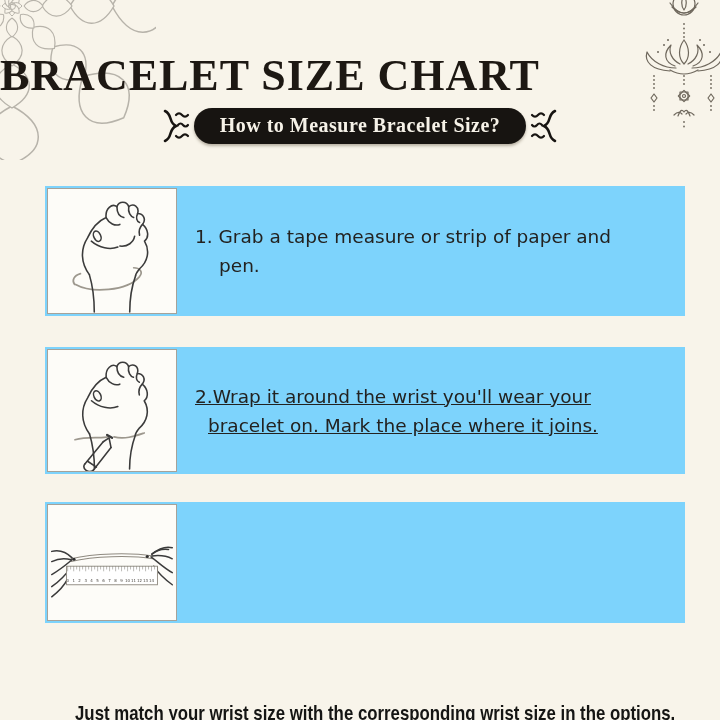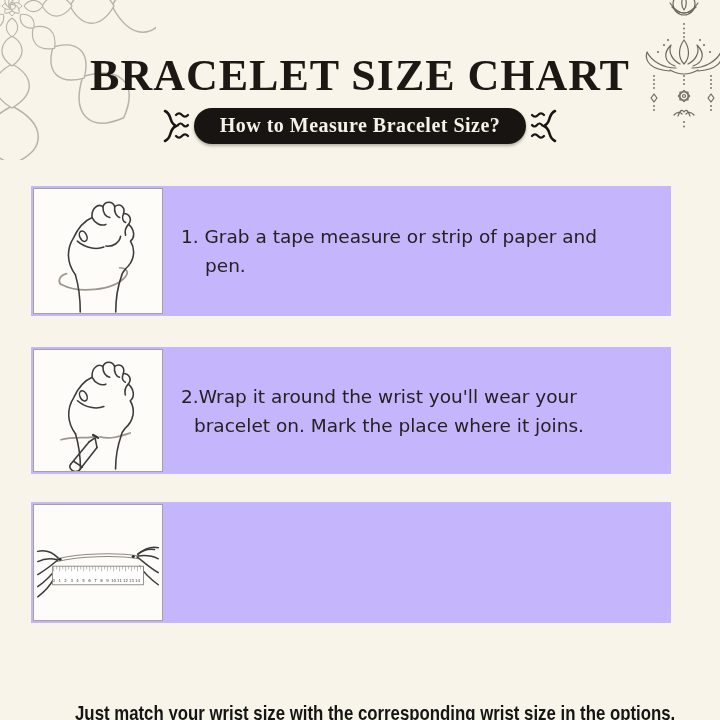--- a/index.html
+++ b/index.html
@@ -6,59 +6,59 @@
   body{
     width:720px;height:720px;position:relative;overflow:hidden;
     background:#f8f4ea;
     font-family:"DejaVu Sans", sans-serif;
   }
   
   .mandala{position:absolute;left:-14px;top:-10px;width:170px;height:170px;}
   .lotus-pendant{position:absolute;left:630px;top:0;width:90px;height:150px;}
   
   .title{
-    position:absolute;top:54px;left:0;width:720px;text-align:center;
+    position:absolute;top:54px;left:0;width:720px;text-align:left;
     font-family:"Liberation Serif", serif;font-weight:700;
     font-size:44px;line-height:44px;letter-spacing:1px;color:#1d1813;margin:0;
   }
   .subtitle-row{
     position:absolute;top:106px;left:0;width:720px;height:40px;
     display:flex;align-items:center;justify-content:center;gap:4px;
   }
   .pill{
     background:#171411;color:#f6f2e8;
     font-family:"Liberation Serif", serif;font-weight:700;font-size:20px;
     padding:6px 26px 7px 26px;border-radius:18px;
     box-shadow:0 2px 3px rgba(60,50,30,.35);
     letter-spacing:.5px;white-space:nowrap;
   }
   .flourish{width:34px;height:36px;}
   .flourish.flip{transform:scaleX(-1);}
   
   .step-box{
-    position:absolute;left:31px;width:640px;background:#c4b5fd;
+    position:absolute;left:45px;width:640px;background:#7dd3fc;
     display:flex;align-items:stretch;
   }
   .step-box.b1{top:186px;height:130px;}
   .step-box.b2{top:347px;height:127px;}
   .step-box.b3{top:502px;height:121px;}
   .step-image{
     flex:none;width:130px;margin:2px;background:#fdfcf8;
     border:1px solid #a6a299;box-sizing:border-box;
   }
   .step-image svg{width:100%;height:100%;display:block;}
   .step-text{
     flex:1;display:flex;align-items:center;padding-left:16px;padding-right:4px;
   }
   .step-text p{
     margin:0;white-space:pre-line;color:#232220;
     font-size:18.5px;line-height:29px;
   }
   .hang-lg p{padding-left:24px;text-indent:-24px;}
-  .hang-sm p{padding-left:13px;text-indent:-13px;}
+  .hang-sm p{padding-left:13px;text-indent:-13px;text-decoration:underline;}
   .b3 .step-text p{line-height:26px;}
   
   .footer{
     position:absolute;top:656px;left:0;width:720px;text-align:center;margin-top:43px;
   }
   .footer span{
     display:inline-block;transform:scaleX(0.8);transform-origin:center;
     font-family:"Liberation Sans", sans-serif;font-weight:700;
     font-size:21px;line-height:28px;color:#151513;white-space:nowrap;
   }

